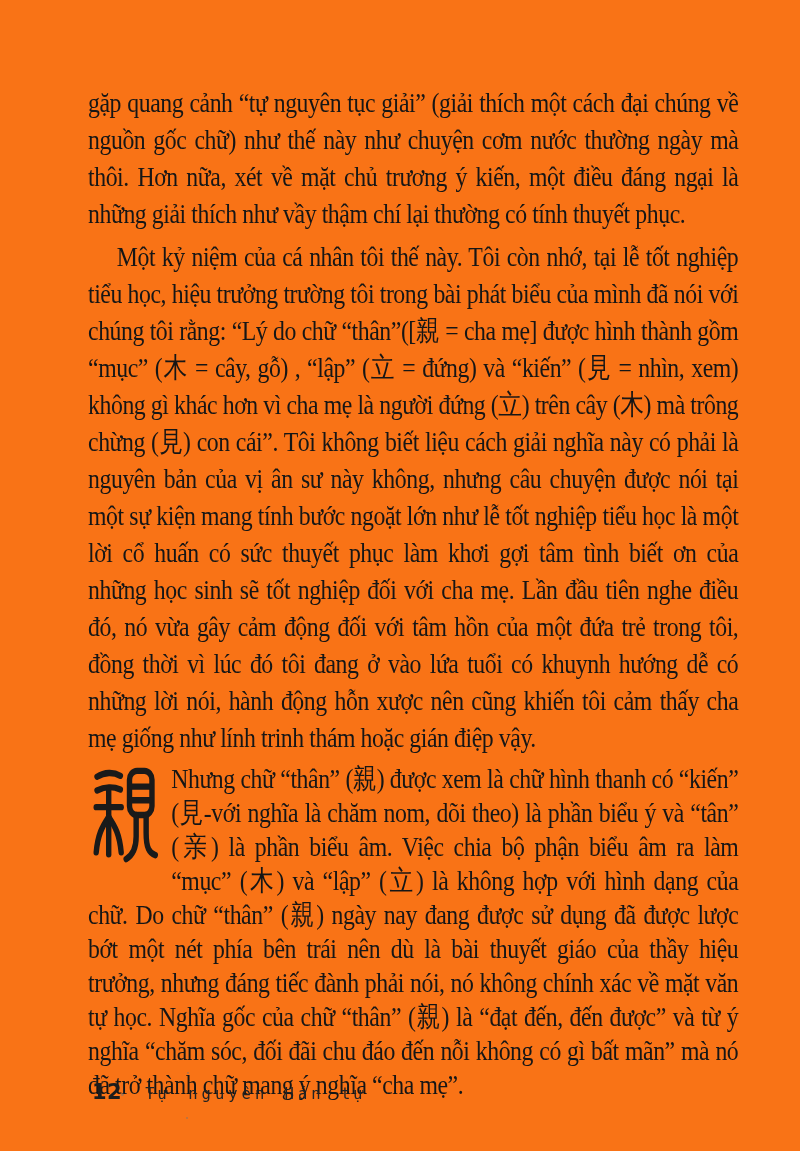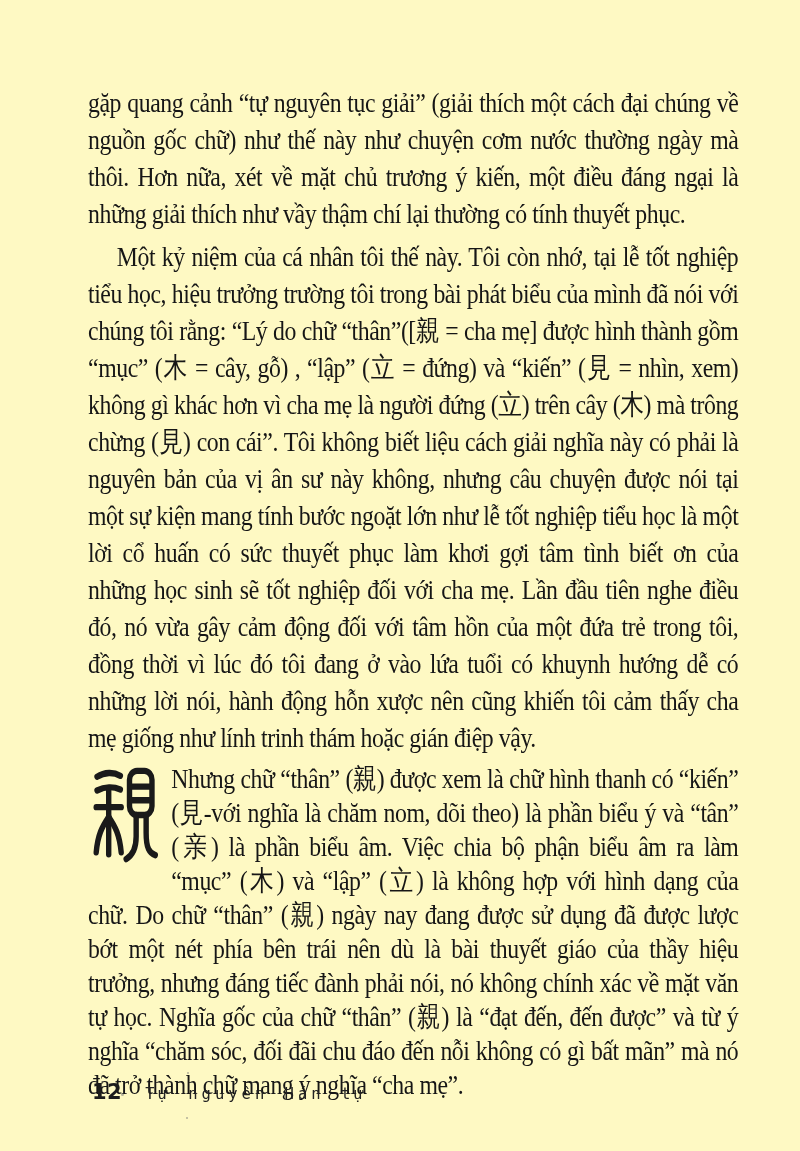--- a/index.html
+++ b/index.html
@@ -4,21 +4,21 @@
 <style>
   html, body {
     margin: 0;
     padding: 0;
     background: #ffffff;
   }
   .page {
     position: relative;
     width: 800px;
     height: 1151px;
-    background: #fef9c3;
+    background: #f97316;
     overflow: hidden;
   }
   .text-block {
     position: absolute;
     left: 88px;
     top: 84px;
     width: 766px;               
     transform: scaleX(0.849);
     transform-origin: 0 0;
     color: #161616;

